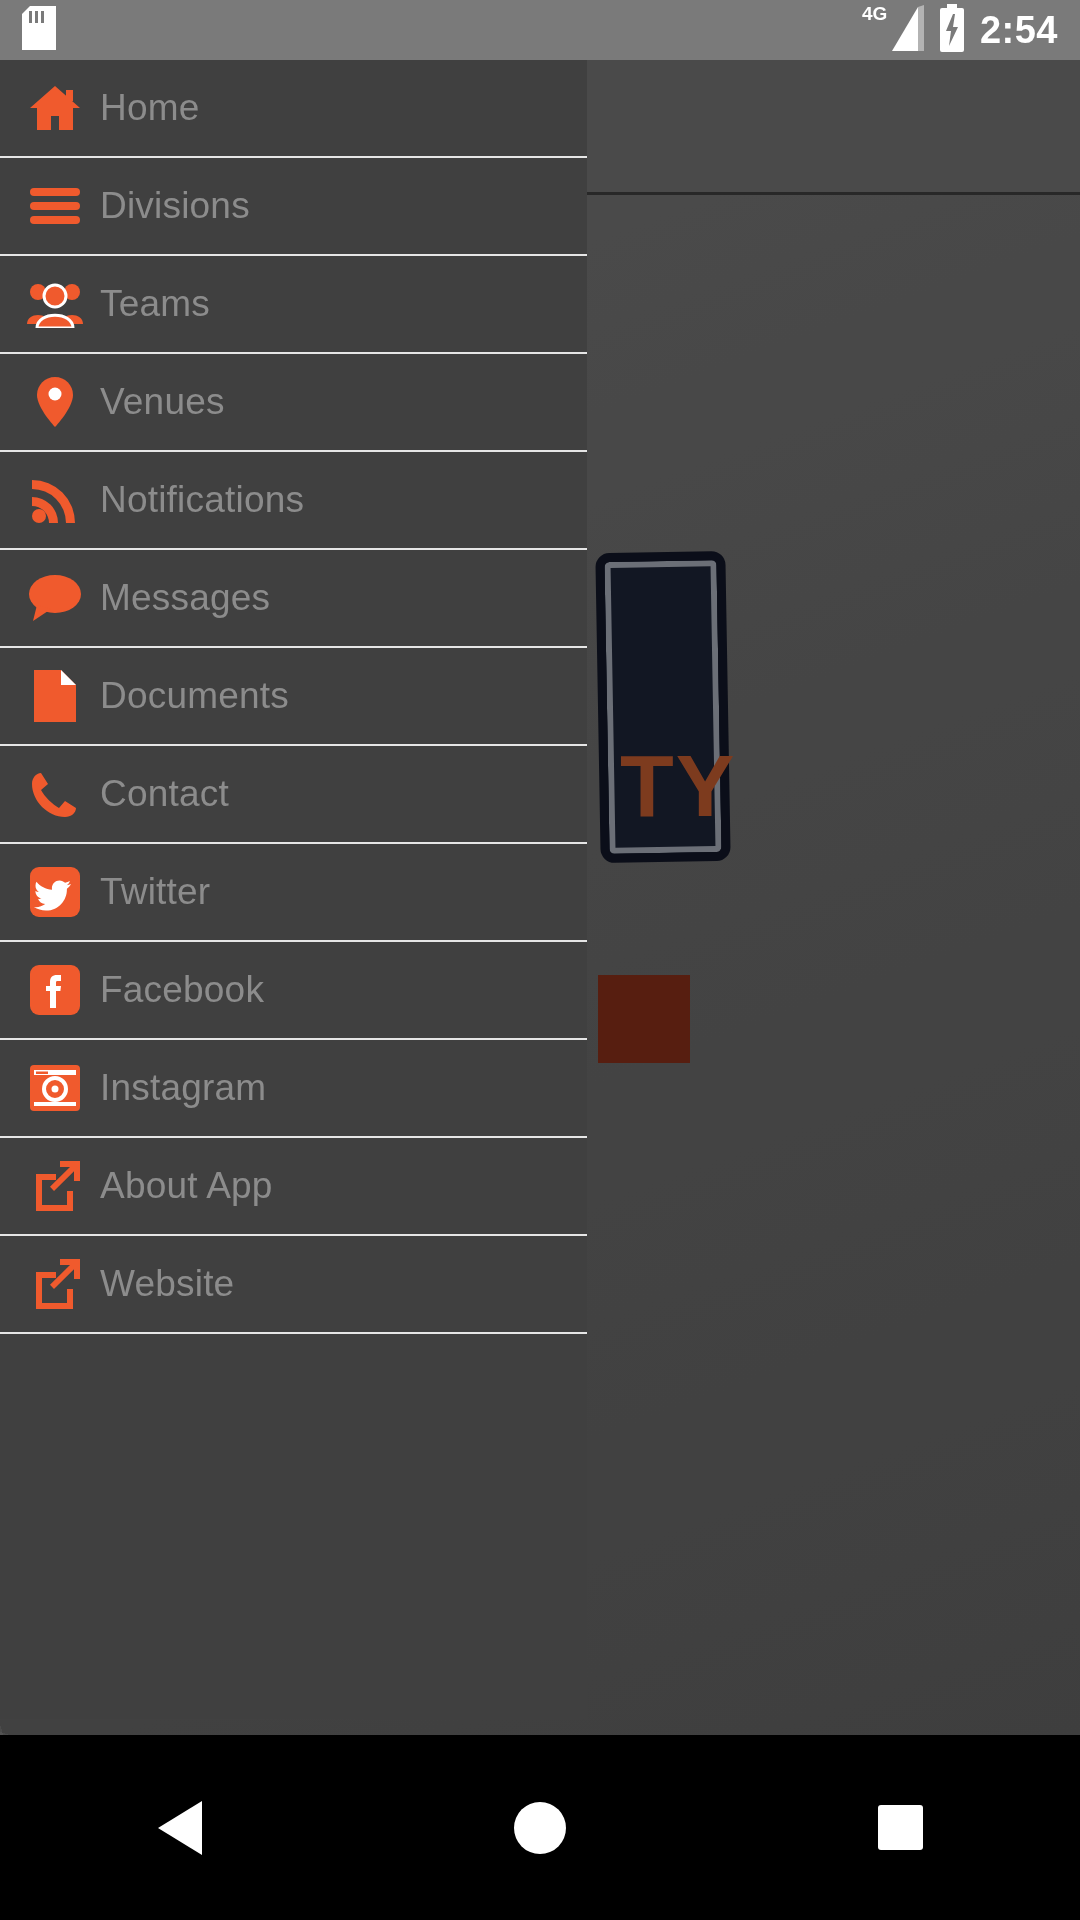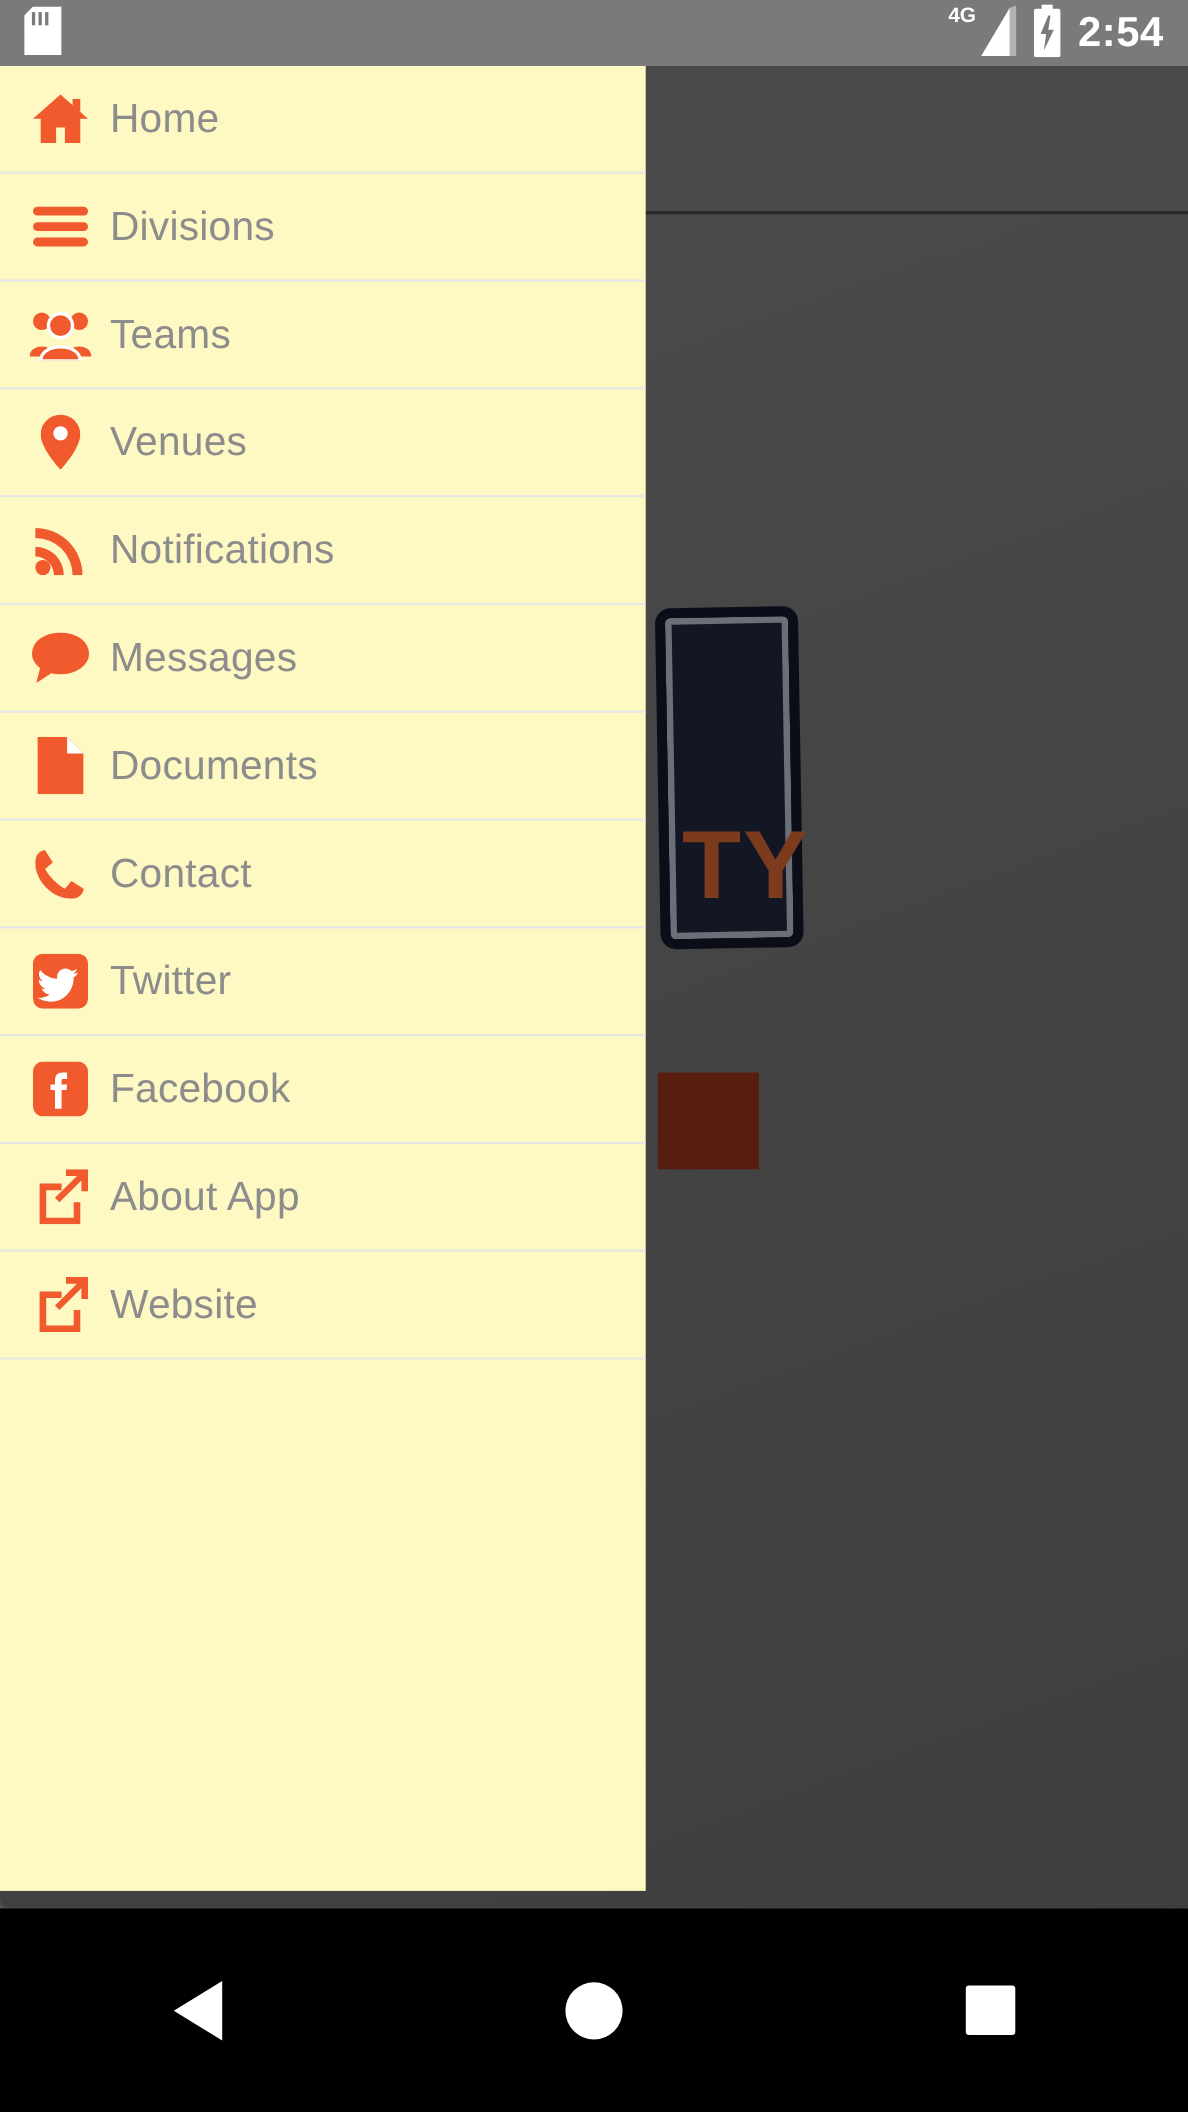--- a/index.html
+++ b/index.html
@@ -49,21 +49,21 @@
     position:absolute; top:0; left:0; width:100%; height:60px;
     background:#7a7a7a; z-index:40;
     display:flex; align-items:center; padding:0 22px;
   }
   .sb-right { margin-left:auto; display:flex; align-items:center; gap:14px; }
   .sb-time { color:#fff; font-size:38px; letter-spacing:0.5px;font-weight:bold; }
 
   
   #drawer {
     position:absolute; top:60px; left:0; width:587px; bottom:201px;
-    background:#fef9c3; z-index:50; overflow:hidden;
+    background:#404040; z-index:50; overflow:hidden;
   }
   .menu-item {
     position:relative; height:98px;
     display:flex; align-items:center;
     border-bottom:2px solid #e6e6e6;
     padding-left:24px;
   }
   .mi-icon {
     width:62px; min-width:62px; height:62px;
     display:flex; align-items:center; justify-content:center;
@@ -233,20 +233,33 @@
     <div class="menu-item">
       <span class="mi-icon">
         <svg width="50" height="50" viewBox="0 0 50 50">
           <rect x="0" y="0" width="50" height="50" rx="9" fill="#f05a2d"></rect>
           <path d="M31 16 H27.5 C26.3 16 26 16.6 26 17.8 V21 H31 L30.4 26 H26 V43 H20 V26 H16 V21 H20 V17 C20 12.6 22.3 10 27 10 H31 Z" fill="#ffffff"></path>
         </svg>
       </span>
       <span class="mi-label">Facebook</span>
     </div>
 
+    <div class="menu-item">
+      <span class="mi-icon">
+        <svg width="50" height="50" viewBox="0 0 50 50">
+          <rect x="0" y="2" width="50" height="46" rx="4" fill="#f05a2d"></rect>
+          <rect x="4" y="7" width="42" height="5" fill="#ffffff"></rect>
+          <rect x="6" y="8.5" width="12" height="2.5" fill="#f05a2d"></rect>
+          <rect x="4" y="39" width="42" height="4" fill="#ffffff"></rect>
+          <circle cx="25" cy="26" r="11" fill="none" stroke="#ffffff" stroke-width="4"></circle>
+          <circle cx="25" cy="26" r="3.5" fill="#ffffff"></circle>
+        </svg>
+      </span>
+      <span class="mi-label">Instagram</span>
+    </div>
 
     <div class="menu-item">
       <span class="mi-icon">
         <svg width="50" height="50" viewBox="0 0 50 50">
           <path d="M6 13 H26 V19 H12 V44 H37 V30 H43 V50 H6 Z" fill="#f05a2d"></path>
           <path d="M30 0 H50 V20 H44 V10.2 L24 30 L20 25.8 L40 6 H30 Z" fill="#f05a2d"></path>
         </svg>
       </span>
       <span class="mi-label">About App</span>
     </div>

